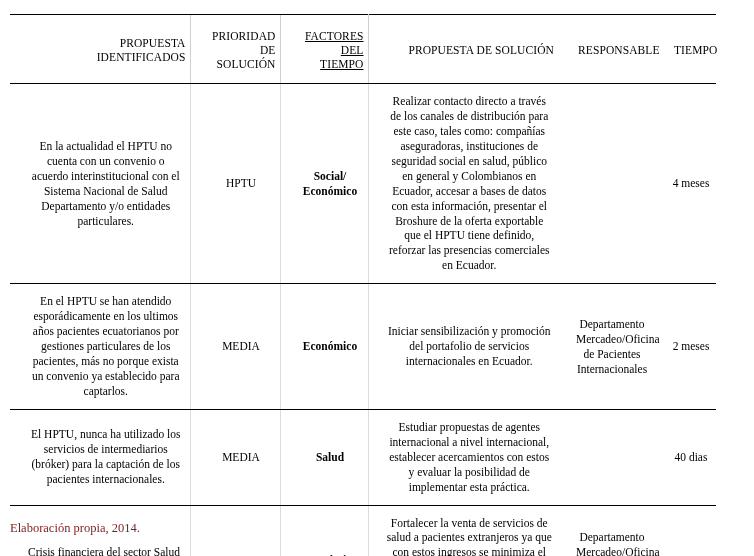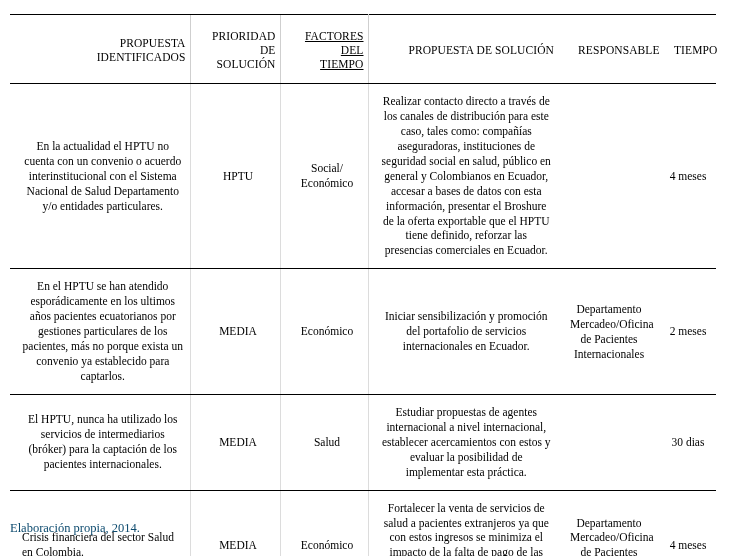--- a/index.html
+++ b/index.html
@@ -56,37 +56,37 @@
   thead th.sepr {
     border-right: 1px solid #cfcfcf;
     text-decoration: underline;
   }
 
   tbody td {
     font-size: 11.5px;
     line-height: 1.30;
     text-align: center;
     vertical-align: middle;
-    padding: 10px 6px 10px 12px;
+    padding: 10px 6px 10px 18px;
     border-bottom: 1.1px solid #000;
   }
   tbody tr:last-child td {
     border-bottom: 1.1px solid #000;
   }
   tbody td.sep  { border-left: 1px solid #dcdcdc; }
-  tbody td.sepr { border-right: 1px solid #dcdcdc; }
+  tbody td.sepr { border-right: 1px solid #dcdcdc; font-weight: bold; }
   tbody td.left { text-align: left; }
 
   .footer {
     position: absolute;
     left: 10px;
     top: 521px;
     font-size: 12.5px;
     line-height: 1.2;
-    color: #0c4a6e;
+    color: #7f1d1d;
   }
   .cell-text { display: block; }
 </style>
 </head>
 <body>
 
 <div class="page">
 
   <div class="table-wrap">
     <table class="matrix">
@@ -141,21 +141,21 @@
           <td>Departamento Mercadeo/Oficina de Pacientes Internacionales</td>
           <td>2 meses</td>
         </tr>
 
         <tr>
           <td>El HPTU, nunca ha utilizado los servicios de intermediarios (bróker) para la captación de los pacientes internacionales.</td>
           <td class="sep">MEDIA</td>
           <td class="sep sepr">Salud</td>
           <td>Estudiar propuestas de agentes internacional a nivel internacional, establecer acercamientos con estos y evaluar la posibilidad de implementar esta práctica.</td>
           <td></td>
-          <td>30 dias</td>
+          <td>40 dias</td>
         </tr>
 
         <tr>
           <td class="left">Crisis financiera del sector Salud en Colombia.</td>
           <td class="sep">MEDIA</td>
           <td class="sep sepr">Económico</td>
           <td>Fortalecer la venta de servicios de salud a pacientes extranjeros ya que con estos ingresos se minimiza el impacto de la falta de pago de las instituciones locales que generan la crisis económica.</td>
           <td>Departamento Mercadeo/Oficina de Pacientes Internacionales</td>
           <td>4 meses</td>
         </tr>

